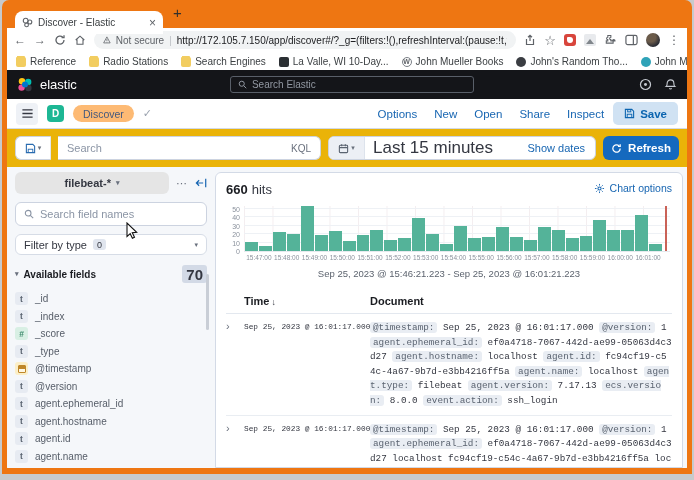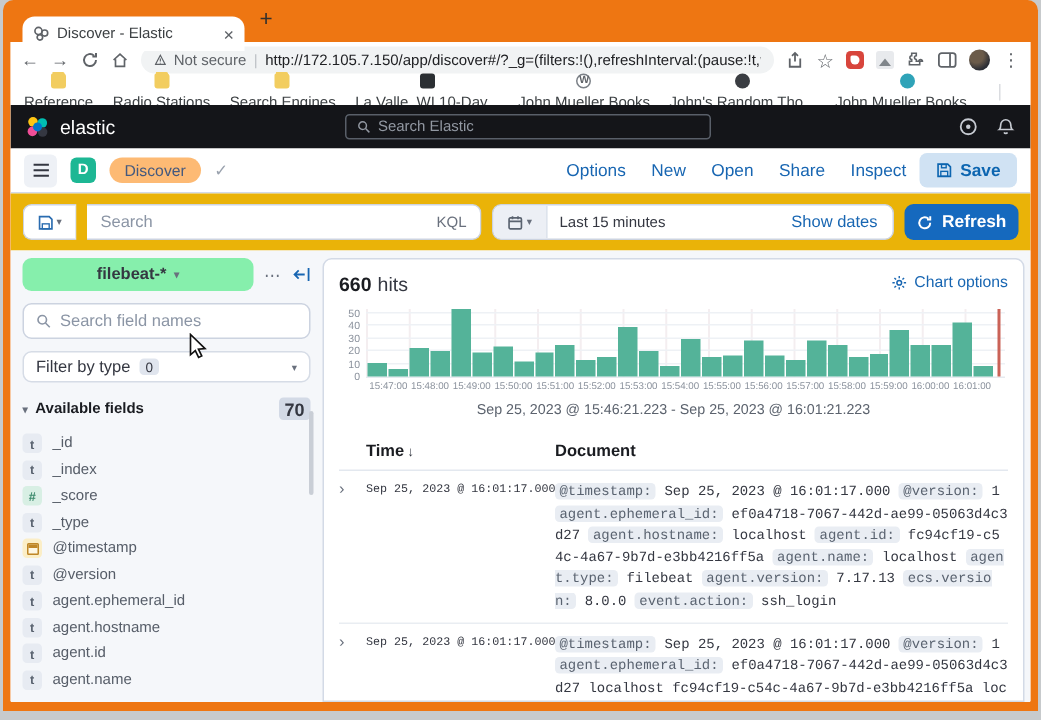--- a/index.html
+++ b/index.html
@@ -23,21 +23,21 @@
   .omni-sep { color:#bdc1c6; }
   .url { color:#202124; overflow:hidden; }
   .ext-red { width:12px; height:12px; border-radius:3px; background:#d8453c; position:relative; }
   .ext-red::after { content:""; position:absolute; left:3px; top:3px; width:6px; height:6px; background:#fff; border-radius:1px 3px 3px 3px; }
   .ext-gray { width:12px; height:12px; border-radius:2px; background:#e8eaed; position:relative; }
   .ext-gray::after { content:""; position:absolute; left:2px; top:5px; border-left:4px solid transparent; border-right:4px solid transparent; border-bottom:5px solid #80868b; }
   .avatar { width:14px; height:14px; border-radius:50%; background:radial-gradient(circle at 35% 30%, #6b5b4a 0 35%, #2c2e35 70%); }
 
   
   .bookmarks-bar { height:18px; display:flex; align-items:center; gap:13px; padding:0 9px; font-size:10px; color:#3c4043; background:#fff; }
-  .bm { display:flex; align-items:center; gap:4px; white-space:nowrap;flex-direction:column; }
+  .bm { display:flex; align-items:flex-end; gap:4px; white-space:nowrap; }
   .bm-ic { width:10px; height:10px; flex:0 0 auto; }
   .bm-ic.folder { background:#f2cd60; border-radius:1px 2px 2px 2px; box-shadow:0 -2px 0 -1px #f2cd60; }
   .bm-ic.site-dark { background:#2b2f33; border-radius:2px; }
   .bm-ic.wordpress { background:#fff; border:1px solid #7b8087; border-radius:50%; color:#5f6368; font-size:7px; line-height:8px; text-align:center; font-weight:bold; }
   .bm-ic.site-dark2 { background:#3a3d42; border-radius:50%; }
   .bm-ic.site-teal { background:#2fa3b8; border-radius:50%; }
   .bm-divider { width:1px; height:11px; background:#dadce0; }
 
   
   .es-header { height:29px; background:#141519; display:flex; align-items:center; padding:0 10px; }
@@ -55,38 +55,38 @@
   .save-btn { height:23px; padding:0 11px; border-radius:5px; background:#d0e2f3; color:#0c65b0; font-weight:bold; font-size:11.5px; display:flex; gap:5px; align-items:center; }
 
   
   .querybar { background:#eab308; padding:7px 8px 7px; }
   .qrow { display:flex; gap:7px; height:24px; }
   .saveq { width:36px; border:1px solid #ccd3e0; border-right:1px solid #e2e7ef; border-radius:6px 0 0 6px; background:#fff; display:flex; align-items:center; justify-content:center; gap:2px; color:#2a6cb0; }
   .qinput { flex:1; border:1px solid #ccd3e0; border-left:none; border-radius:0 6px 6px 0; background:#fff; display:flex; align-items:center; padding:0 9px; font-size:11px; color:#8b95a5; }
   .kql { margin-left:auto; color:#69707d; font-size:10px; }
   .datectl { width:268px; border:1px solid #ccd3e0; border-radius:6px; background:#fff; display:flex; align-items:center; overflow:hidden; }
   .cal-addon { width:36px; align-self:stretch; background:#eceff5; border-right:1px solid #dde3ec; display:flex; align-items:center; justify-content:center; gap:2px; color:#5a6370; }
-  .trange { padding:0 8px; font-size:10px; color:#343741; }
+  .trange { padding:0 8px; font-size:17px; color:#343741; }
   .showdates { margin-left:auto; padding:0 10px; font-size:11px; color:#1866b2; }
   .refresh { width:76px; background:#1569be; border-radius:6px; color:#fff; font-weight:bold; font-size:11.5px; display:flex; align-items:center; justify-content:center; gap:6px; }
   .filterrow { display:flex; align-items:center; gap:9px; margin-top:9px; font-size:11px; }
   .addfilter { color:#1866b2; }
   .chev-sm { font-size:7px; color:#69707d; }
 
   
   .content { flex:1; display:flex; gap:8px; padding:5px 4px 0 8px; background:#f5f7fa; overflow:hidden; }
   .sidebar { width:192px; position:relative; flex:0 0 auto; }
   .idx-row { display:flex; align-items:center; gap:7px; }
-  .idx-pill { flex:1; height:22px; background:#86efac; border-radius:6px; display:flex; align-items:center; justify-content:center; gap:5px; font-size:11px; font-weight:bold; color:#343741; }
+  .idx-pill { flex:1; height:22px; background:#e5e5e5; border-radius:6px; display:flex; align-items:center; justify-content:center; gap:5px; font-size:11px; font-weight:bold; color:#343741; }
   .dots { color:#69707d; font-size:11px; letter-spacing:1px; }
   .fsearch { height:24px; margin-top:8px; border:1px solid #ccd3e0; border-radius:6px; background:#fff; display:flex; align-items:center; gap:6px; padding:0 8px; font-size:11px; color:#8b95a5; }
   .ftype { height:21px; margin-top:8px; border:1px solid #d6dce6; border-radius:6px; background:#fff; display:flex; align-items:center; gap:6px; padding:0 8px; font-size:11px; color:#343741; }
   .badge-sm { background:#e0e5ee; border-radius:3px; font-size:9px; padding:0.5px 4px; color:#343741; }
   .avail { display:flex; align-items:center; gap:5px; margin-top:10px; font-size:10px; font-weight:bold; color:#1a1c21; }
-  .count70 { margin-left:auto; background:#d3dae6; border-radius:3px; padding:0.5px 4px; font-size:12px; font-weight:bold; color:#343741; }
+  .count70 { margin-left:auto; background:#d3dae6; border-radius:3px; padding:0.5px 4px; font-size:15px; font-weight:bold; color:#343741; }
   .fields { margin-top:7px; }
   .field { display:flex; align-items:center; gap:7px; height:17.5px; font-size:10px; color:#565d68; }
   .token { width:13px; height:13px; border-radius:3px; display:flex; align-items:center; justify-content:center; font-size:8.5px; font-weight:bold; flex:0 0 auto; }
   .token.str { background:#e7ebf2; color:#5a6370; }
   .token.num { background:#d8efe4; color:#3d8b6d; }
   .token.date { background:#fbeec7; }
   .cal-glyph { width:8px; height:8px; border:1px solid #bf8627; border-radius:1px; background:linear-gradient(#bf8627 0 2.5px, #fdf6e3 2.5px); }
   .sb-scroll { position:absolute; right:-2px; top:102px; width:3px; height:56px; background:#c9ced6; border-radius:2px; }
 
   

